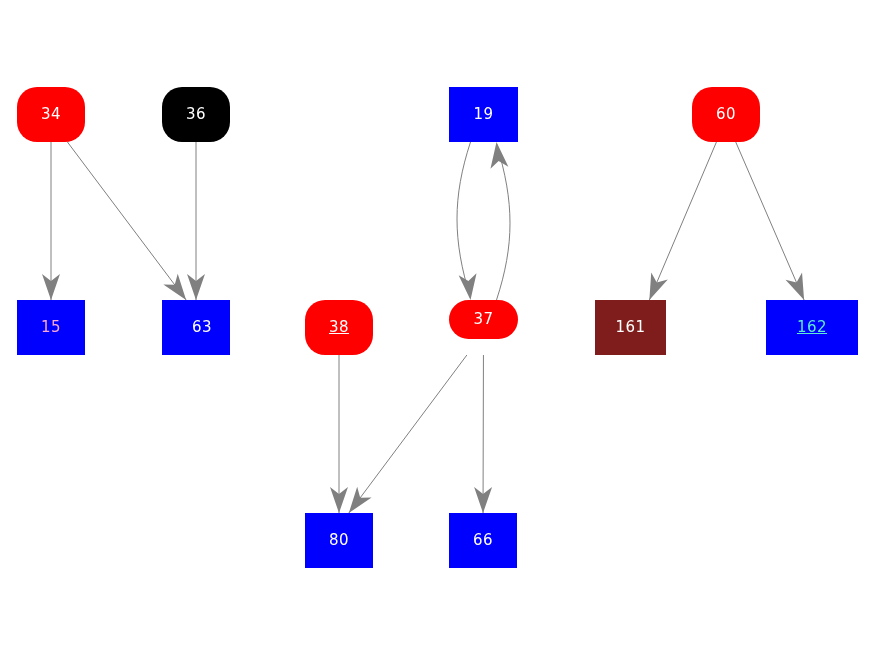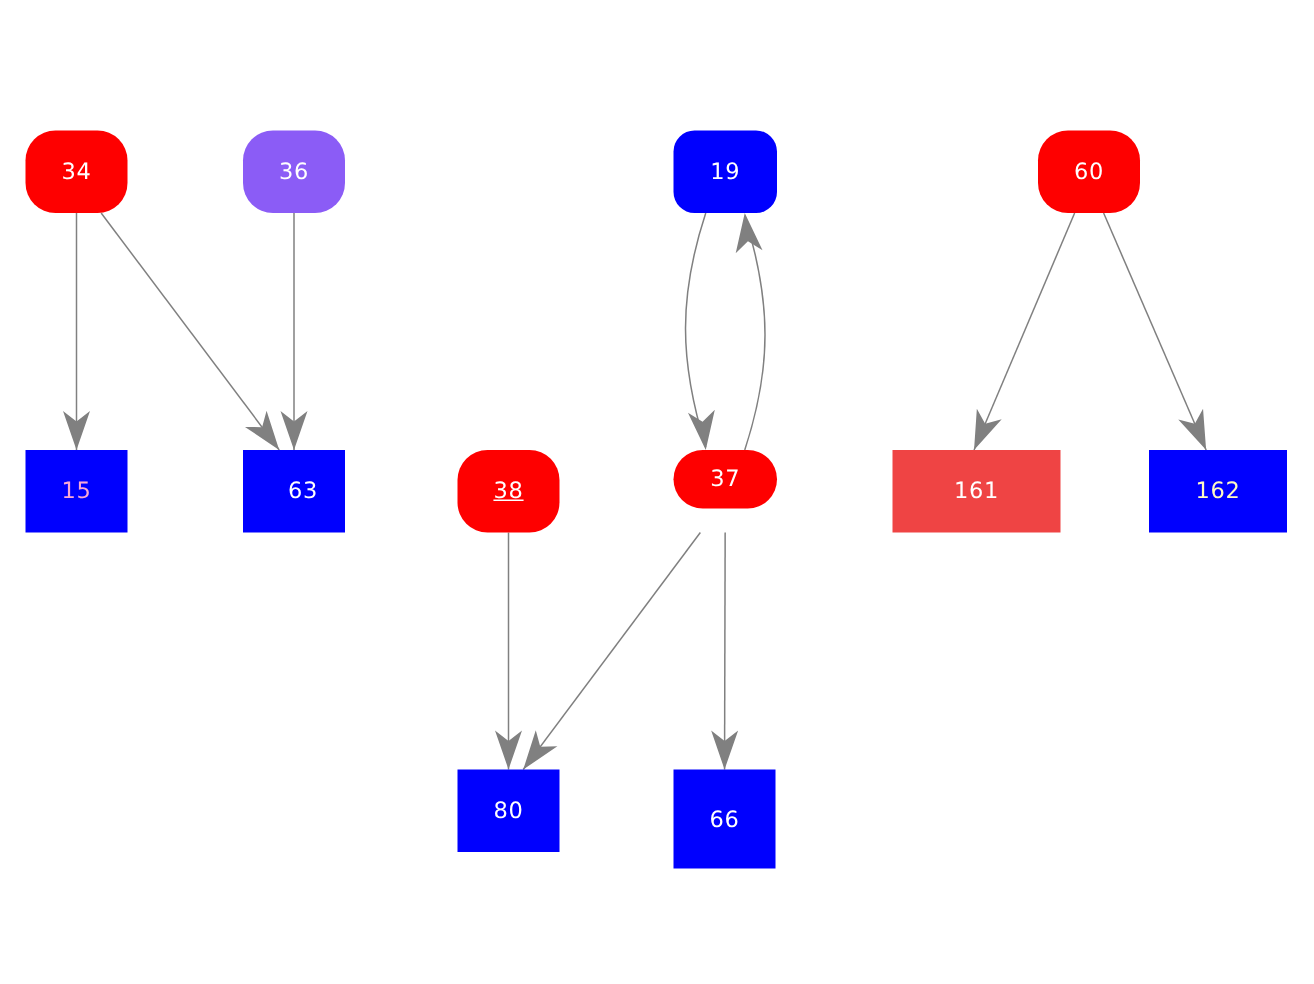--- a/index.html
+++ b/index.html
@@ -66,46 +66,46 @@
       <path d="M 483.4425 355 L 483.034 513" fill="none" stroke="#808080" stroke-width="1"></path>
       <polygon points="483.03,513.00 474.10,486.98 483.08,494.00 492.10,487.02" fill="#808080"></polygon>
       <path d="M 716.4233333333333 142 L 649.3585 300" fill="none" stroke="#808080" stroke-width="1"></path>
       <polygon points="649.36,300.00 651.23,272.55 656.78,282.51 667.80,279.58" fill="#808080"></polygon>
       <path d="M 735.7466666666667 142 L 804.088 300" fill="none" stroke="#808080" stroke-width="1"></path>
       <polygon points="804.09,300.00 785.51,279.71 796.55,282.56 802.03,272.56" fill="#808080"></polygon>
     </svg>
 <div class="graph-node node-source" style="left: 17px; top: 87px; width: 68px; height: 55px; background: rgb(254, 0, 0);">
       <span class="node-label" style="color: rgb(255, 255, 255);">34</span>
     </div>
-    <div class="graph-node node-source" style="left: 162px; top: 87px; width: 68px; height: 55px; background: #8b5cf6;">
+    <div class="graph-node node-source" style="left: 162px; top: 87px; width: 68px; height: 55px; background: #000000;">
       <span class="node-label" style="color: rgb(255, 255, 255);">36</span>
     </div>
-    <div class="graph-node node-target" style="left: 449px; top: 87px; width: 69px; height: 55px; background: rgb(0, 0, 254); border-radius: 14px;">
+    <div class="graph-node node-target" style="left: 449px; top: 87px; width: 69px; height: 55px; background: rgb(0, 0, 254);">
       <span class="node-label" style="color: rgb(255, 255, 255);">19</span>
     </div>
     <div class="graph-node node-source" style="left: 692px; top: 87px; width: 68px; height: 55px; background: rgb(254, 0, 0);">
       <span class="node-label" style="color: rgb(255, 255, 255);">60</span>
     </div>
     <div class="graph-node node-target" style="left: 17px; top: 300px; width: 68px; height: 55px; background: rgb(0, 0, 254);">
       <span class="node-label" style="color: #f9a8d4;">15</span>
     </div>
     <div class="graph-node node-target" style="left: 162px; top: 300px; width: 68px; height: 55px; background: rgb(0, 0, 254);">
       <span class="node-label" style="color: rgb(255, 255, 255); margin-left: 12px;">63</span>
     </div>
     <div class="graph-node node-source" style="left: 305px; top: 300px; width: 68px; height: 55px; background: rgb(254, 0, 0);">
       <span class="node-label" style="color: rgb(255, 255, 255); text-decoration: underline;">38</span>
     </div>
     <div class="graph-node node-source" style="left: 449px; top: 300px; width: 69px; height: 39px; background: rgb(254, 0, 0);">
       <span class="node-label" style="color: rgb(255, 255, 255);">37</span>
     </div>
-    <div class="graph-node node-target" style="left: 595px; top: 300px; width: 112px; height: 55px; background: #ef4444;">
+    <div class="graph-node node-target" style="left: 595px; top: 300px; width: 71px; height: 55px; background: #7f1d1d;">
       <span class="node-label" style="color: rgb(255, 255, 255);">161</span>
     </div>
     <div class="graph-node node-target" style="left: 766px; top: 300px; width: 92px; height: 55px; background: rgb(0, 0, 254);">
-      <span class="node-label" style="color: #fef9c3;">162</span>
+      <span class="node-label" style="color: #5eead4; text-decoration: underline;">162</span>
     </div>
     <div class="graph-node node-target" style="left: 305px; top: 513px; width: 68px; height: 55px; background: rgb(0, 0, 254);">
       <span class="node-label" style="color: rgb(255, 255, 255);">80</span>
     </div>
-    <div class="graph-node node-target" style="left: 449px; top: 513px; width: 68px; height: 66px; background: rgb(0, 0, 254); text-align: right;">
+    <div class="graph-node node-target" style="left: 449px; top: 513px; width: 68px; height: 55px; background: rgb(0, 0, 254); text-align: right;">
       <span class="node-label" style="color: rgb(255, 255, 255);">66</span>
     </div>
   </div>
 
 </body></html>

